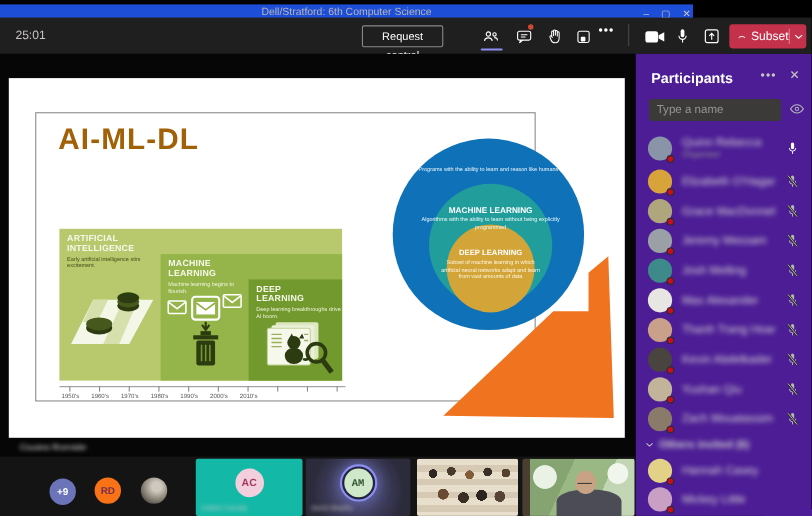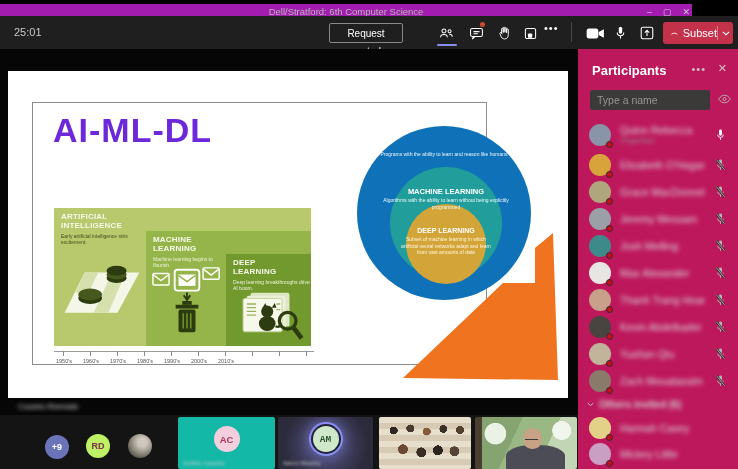--- a/index.html
+++ b/index.html
@@ -1,20 +1,20 @@
 <!DOCTYPE html>
 <html><head>
 <meta charset="utf-8">
 <style>
   html,body{margin:0;padding:0;background:#000;}
   *{box-sizing:border-box;font-family:"Liberation Sans",sans-serif;}
   .app{position:relative;width:738px;height:469px;background:#000;overflow:hidden;}
 
   
-  .titlebar{position:absolute;left:0;top:4px;width:692px;height:16px;background:#a21caf;}
+  .titlebar{position:absolute;left:0;top:4px;width:630px;height:16px;background:#1d4ed8;}
   .win-title{position:absolute;left:0;right:0;top:0;height:16px;line-height:16px;text-align:center;
              font-size:9.5px;color:#b8b6b4;}
   .win-controls{position:absolute;right:2px;top:0;height:16px;display:flex;align-items:center;gap:11px;
                 color:#c8c8c8;font-size:9px;}
   .win-controls span{cursor:default;}
 
   
   .toolbar{position:absolute;left:0;top:16px;width:738px;height:33px;background:#201f1f;}
   .timer{position:absolute;left:14px;top:10px;font-size:11px;color:#c8c6c4;}
   .req-btn{position:absolute;left:329px;top:7px;width:74px;height:20px;border:1px solid #8a8886;border-radius:2px;
@@ -29,21 +29,21 @@
   .leave-main{display:flex;align-items:center;gap:5px;padding-left:8px;width:54px;}
   .leave-sep{width:1px;height:14px;background:rgba(255,255,255,.35);}
   .leave-caret{width:15px;display:flex;justify-content:center;}
 
   
   .stage{position:absolute;left:0;top:49px;width:578px;height:366px;background:#060606;}
   .share{position:absolute;left:8px;top:22px;width:560px;height:327px;background:#ffffff;}
   .presenter-label{position:absolute;left:18px;top:353px;font-size:7.5px;color:#dedede;filter:blur(2px);}
 
   .slide{position:absolute;left:24px;top:31px;width:455px;height:263px;background:#fff;border:1px solid #8c8c8c;}
-  .slide-title{position:absolute;left:20px;top:8px;font-size:34px;font-weight:bold;color:#6d28d9;letter-spacing:1px;}
+  .slide-title{position:absolute;left:20px;top:8px;font-size:27px;font-weight:bold;color:#a16207;letter-spacing:1px;}
 
   
   .tl-box{position:absolute;}
   .tl-ai{left:21px;top:105px;width:257px;height:138px;background:#b7c96c;}
   .tl-ml{left:113px;top:128px;width:165px;height:115px;background:#95b54a;}
   .tl-dl{left:193px;top:151px;width:85px;height:92px;background:#71992e;}
   .tl-title{position:absolute;left:7px;top:5px;font-size:8px;line-height:1.12;font-weight:bold;color:#f6f8ea;letter-spacing:.2px;}
   .tl-desc{position:absolute;left:7px;font-size:5px;line-height:1.25;color:#44511a;width:78px;}
   .tl-ml .tl-desc,.tl-dl .tl-desc{color:#eef3d8;}
   .tl-icon{position:absolute;}
@@ -62,21 +62,21 @@
   .vt-ml-t{left:343px;top:84px;width:140px;font-size:7.5px;font-weight:bold;}
   .vt-ml-d{left:349px;top:94px;width:128px;font-size:5px;line-height:1.3;color:#eafaf8;}
   .vt-dl-t{left:363px;top:124px;width:100px;font-size:7px;font-weight:bold;}
   .vt-dl-d{left:366px;top:133px;width:94px;font-size:5px;line-height:1.3;color:#fdf6e0;}
   .orange-shape{position:absolute;left:390px;top:160px;}
 
   
   .filmstrip{position:absolute;left:0;top:415px;width:578px;height:54px;background:#141414;}
   .fl-av{position:absolute;border-radius:50%;display:flex;align-items:center;justify-content:center;font-size:9px;font-weight:bold;}
   .fl-plus{left:45px;top:20px;width:24px;height:24px;background:#6b74b8;color:#fff;}
-  .fl-rd{left:86px;top:19px;width:24px;height:24px;background:#bef264;color:#7a2e4e;}
+  .fl-rd{left:86px;top:19px;width:24px;height:24px;background:#f97316;color:#7a2e4e;}
   .fl-photo{left:128px;top:19px;width:24px;height:24px;
             background:radial-gradient(circle at 60% 35%,#cfc8be 20%,#8a8478 55%,#46423a 85%);}
   .tile{position:absolute;top:2px;height:52px;border-radius:2px;overflow:hidden;}
   .tile-ac{left:178px;width:97px;background:#14b8a6;}
   .tile-am{left:278px;width:95px;background:radial-gradient(circle at 50% 55%,#46456a 0 32%,#2c2b3c 75%);}
   .tile-init{position:absolute;left:50%;top:9px;transform:translateX(-50%);width:26px;height:26px;border-radius:50%;
              display:flex;align-items:center;justify-content:center;font-size:9.5px;font-weight:bold;}
   .init-ac{background:#f3cfdd;color:#a13a5e;}
   .init-am{background:#cfe8c9;color:#2f5233;
            box-shadow:0 0 0 2px #23223a,0 0 0 4px #8a8ff2,0 0 12px 5px rgba(135,140,245,.55);font-family:Liberation Mono, monospace;}
@@ -96,21 +96,21 @@
   .v-man{left:475px;width:102px;background:
     linear-gradient(90deg,#4a3e30 0 7%,rgba(0,0,0,0) 7%),
     radial-gradient(circle 16px at 20% 32%,#eaf2e6 65%,rgba(0,0,0,0) 70%),
     radial-gradient(circle 14px at 85% 26%,#f0f6ec 65%,rgba(0,0,0,0) 70%),
     linear-gradient(115deg,#86a472 0 38%,#9ab884 38% 68%,#c2d6b6 68%);}
   .man-body{position:absolute;left:30%;bottom:0;width:58%;height:46%;background:#4c4c56;border-radius:45% 45% 0 0;}
   .man-head{position:absolute;left:47%;bottom:38%;width:19px;height:21px;background:#c8a284;border-radius:50% 50% 46% 46%;}
   .man-glasses{position:absolute;left:49%;bottom:52%;width:13px;height:3px;border-top:1.5px solid #3c3c3c;}
 
   
-  .panel{position:absolute;left:578px;top:49px;width:160px;height:420px;background:#be185d;}
+  .panel{position:absolute;left:578px;top:49px;width:160px;height:420px;background:#4c1d95;}
   .panel-title{position:absolute;left:14px;top:14px;font-size:13px;font-weight:bold;color:#fff;}
   .panel-more{position:absolute;right:32px;top:14px;color:#c8c6c4;font-size:11px;letter-spacing:1px;}
   .panel-close{position:absolute;right:11px;top:13px;color:#c8c6c4;font-size:11px;}
   .search{position:absolute;left:12px;top:41px;width:120px;height:20px;background:#3b3a39;border:none;border-radius:2px;
           color:#d6d6d6;font-size:10.5px;padding:0 7px;}
   .search::placeholder{color:#979593;}
   .eye-ic{position:absolute;left:139px;top:45px;}
 
   .plist{position:absolute;left:0;top:70px;width:160px;}
   .p-row{display:flex;align-items:center;height:27px;padding:0 11px;gap:9px;}

